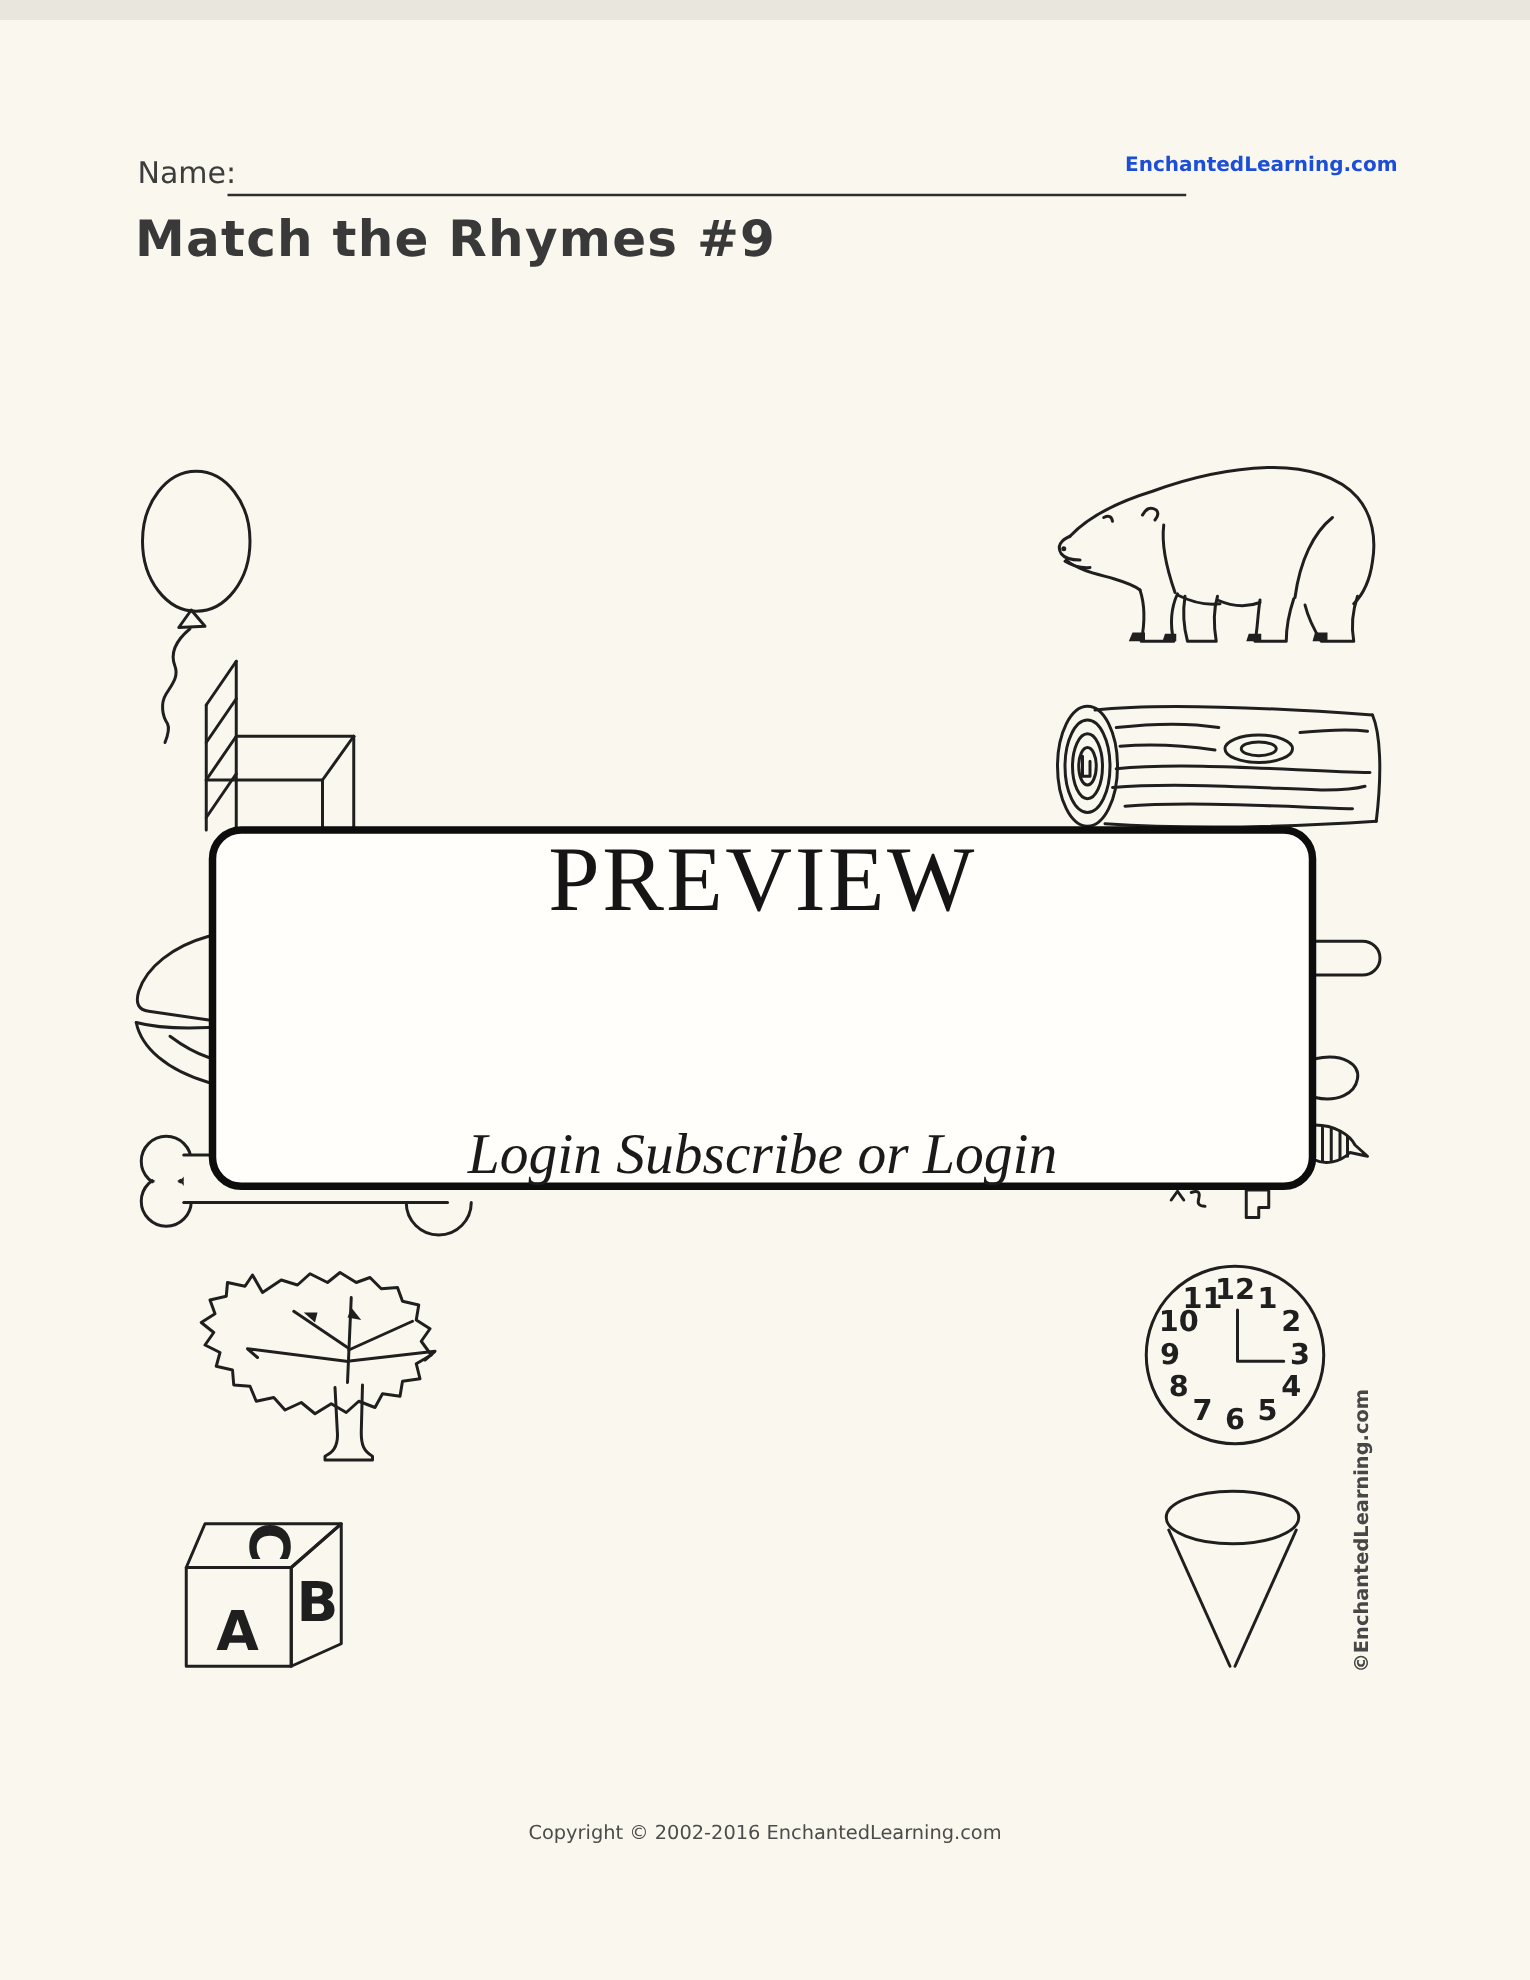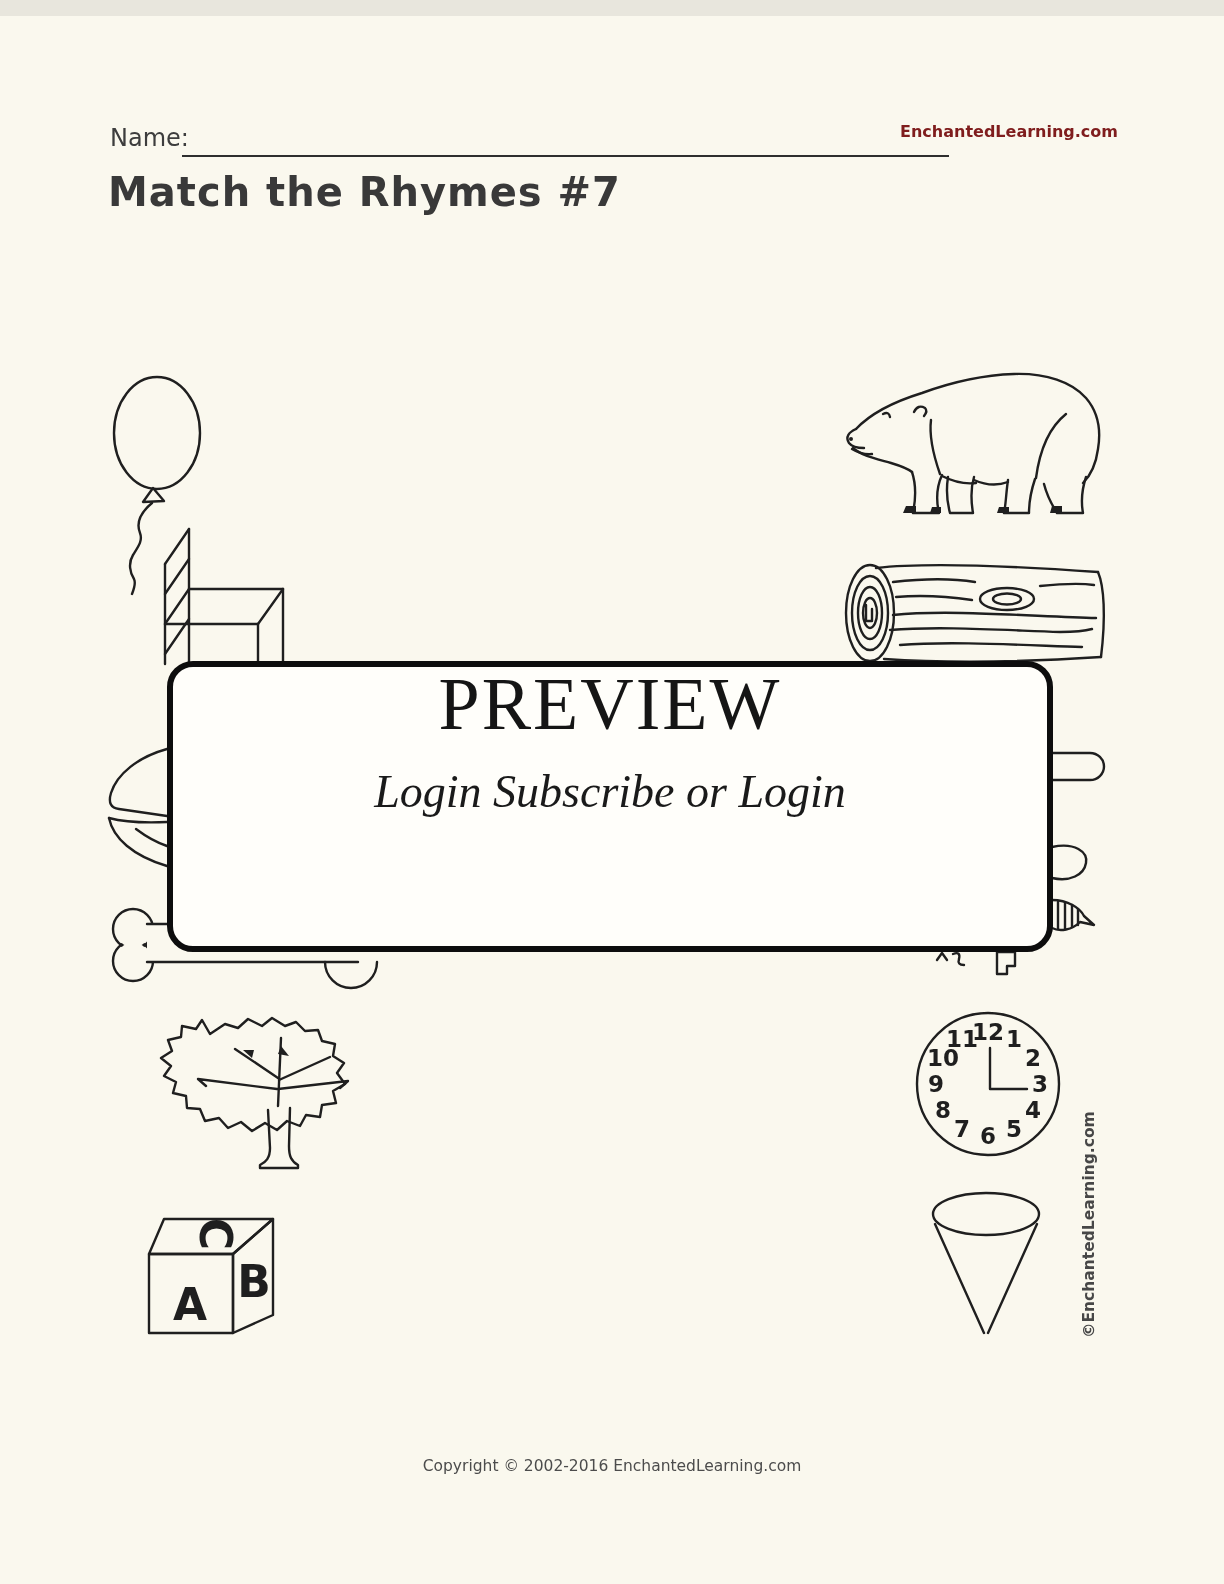--- a/index.html
+++ b/index.html
@@ -9,40 +9,40 @@
     width:1224px;height:1584px;
     margin:16px auto;
     background:#faf8ee;
     overflow:hidden;
     font-family:"DejaVu Sans","Liberation Sans",sans-serif;
     color:#3b3b3b;
   }
   
   .name-label{position:absolute;left:110px;top:108px;font-size:24px;color:#3d3d3d;}
   .name-line{position:absolute;left:182px;top:139px;width:767px;height:0;border-bottom:2.5px solid #2e2e2e;}
-  .site-name{position:absolute;left:900px;top:106px;width:212px;text-align:right;font-size:16px;font-weight:bold;color:#7f1d1d;}
+  .site-name{position:absolute;left:900px;top:106px;width:212px;text-align:right;font-size:16px;font-weight:bold;color:#1d4ed8;}
   .title{position:absolute;left:108px;top:153px;font-size:40px;font-weight:bold;letter-spacing:1px;color:#393939;}
   .instruction{position:absolute;left:110px;top:211px;font-size:18.5px;color:#424242;}
   
   .art{position:absolute;left:0;top:0;width:1224px;height:1584px;}
   .art path,.art line,.art ellipse,.art circle,.art polyline,.art polygon,.art rect{
     fill:none;stroke:#1f1f1f;stroke-width:2.4;stroke-linecap:round;stroke-linejoin:round;
   }
   .art .fillink{fill:#1f1f1f;stroke:none;}
   .art .mask{fill:#faf8ee;stroke:none;}
   .art text{fill:#1f1f1f;stroke:none;font-family:"DejaVu Sans",sans-serif;font-weight:bold;}
   .clock-num{font-size:23px;}
   .block-letter{font-size:44px;}
   
   .preview-box{
     position:absolute;left:167px;top:645px;width:886px;height:291px;
     box-sizing:border-box;
     background:#fffefa;
     border:6px solid #0d0d0d;border-radius:26px;
-    display:flex;flex-direction:column;align-items:center;justify-content:flex-start;
+    display:flex;flex-direction:column;align-items:center;justify-content:space-between;
     gap:28px;
   }
   .preview-heading{
     font-family:"Liberation Serif","DejaVu Serif",serif;
     font-size:74px;letter-spacing:2px;color:#151515;line-height:1;
   }
   .preview-subheading{
     font-family:"Liberation Serif","DejaVu Serif",serif;
     font-style:italic;font-size:46px;color:#1a1a1a;line-height:1;
   }
@@ -58,21 +58,21 @@
   }
 </style>
 </head>
 <body>
 
 <div class="page">
 
   <div class="name-label">Name:</div>
   <div class="name-line"></div>
   <div class="site-name">EnchantedLearning.com</div>
-  <div class="title">Match the Rhymes #7</div>
+  <div class="title">Match the Rhymes #9</div>
 
   <svg class="art" viewBox="0 0 1224 1584">
 
     <g>
       <ellipse cx="157" cy="417" rx="43" ry="56" stroke-width="2.6"></ellipse>
       <path d="M153,472 L164,485 L143,486 Z" stroke-width="2"></path>
       <path d="M152,487 C140,497 136,507 140,517 C143,525 138,531 133,539 C128,547 130,557 134,563 C136,567 134,573 132,578" stroke-width="2"></path>
     </g>
 
     <g stroke-width="2">

